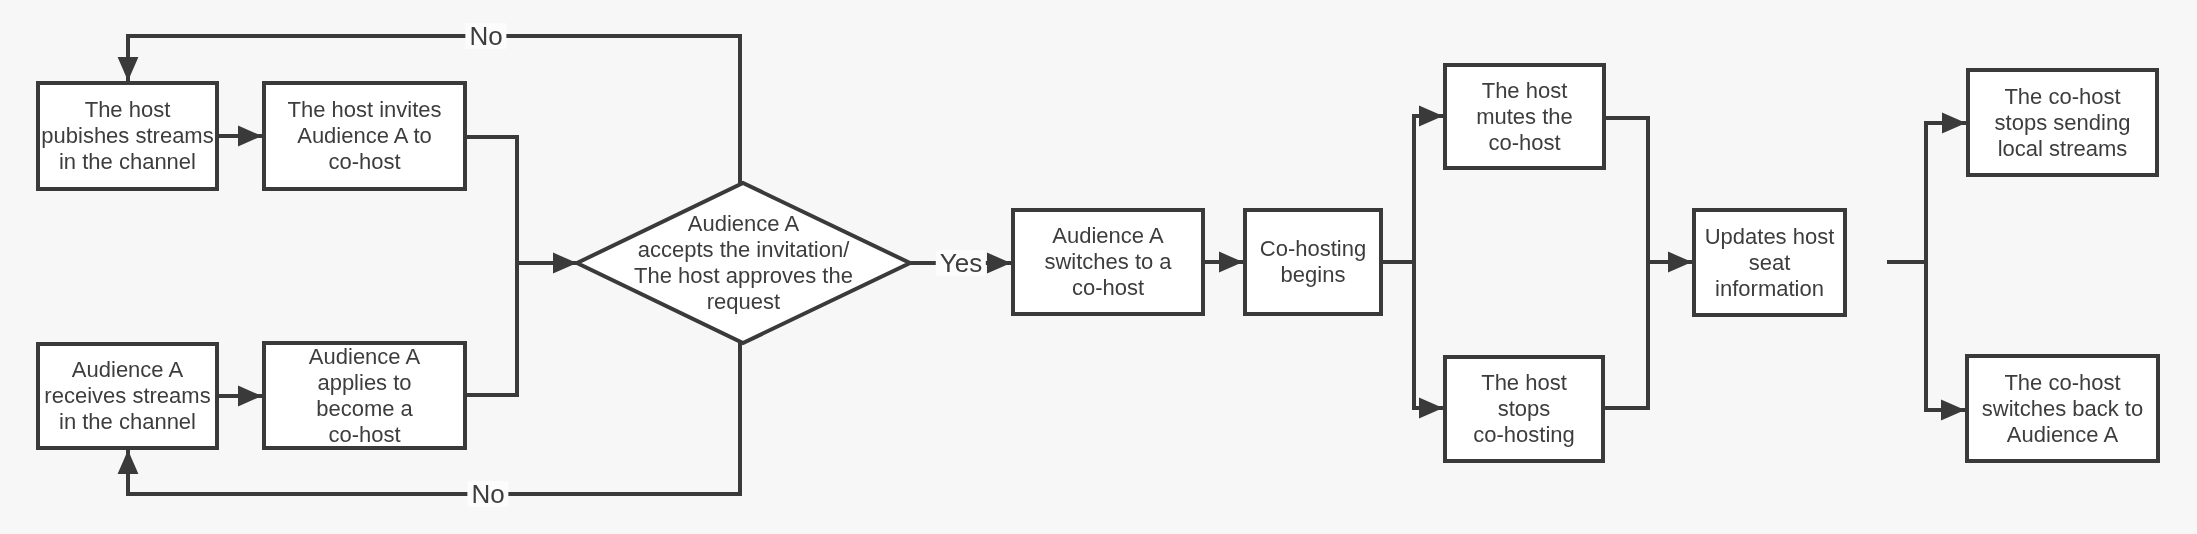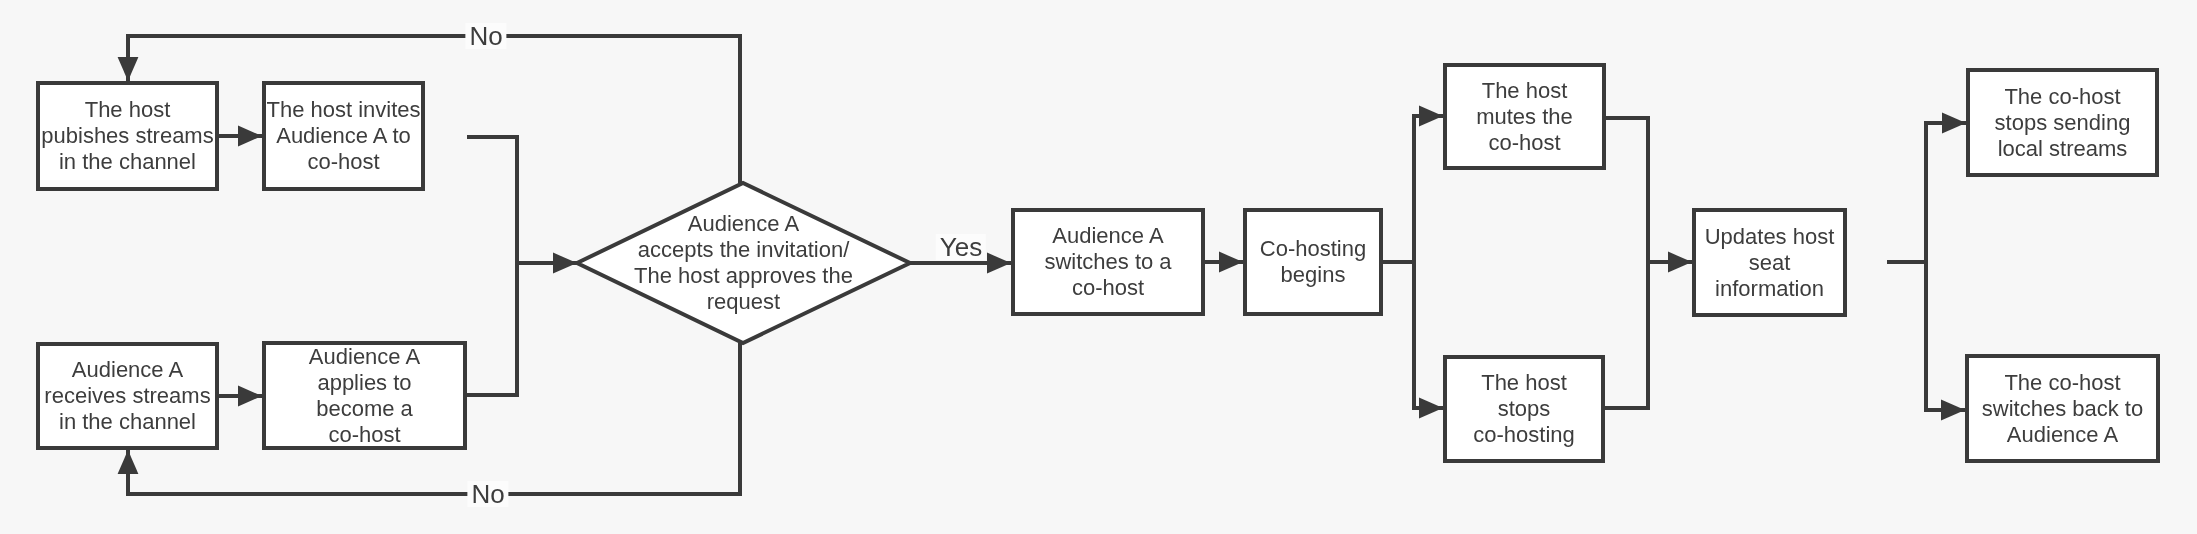--- a/index.html
+++ b/index.html
@@ -88,21 +88,21 @@
 
     <polygon class="diamond" points="577,263 743,183 910,263 743,343"></polygon>
   </svg>
 
   <div class="node" style="left:36px;top:81px;width:183px;height:110px">
     <span class="node-label">The host
 pubishes streams
 in the channel</span>
   </div>
 
-  <div class="node" style="left:262px;top:81px;width:163px;height:110px">
+  <div class="node" style="left:262px;top:81px;width:205px;height:110px">
     <span class="node-label">The host invites
 Audience A to
 co-host</span>
   </div>
 
   <div class="node" style="left:36px;top:342px;width:183px;height:108px">
     <span class="node-label">Audience A
 receives streams
 in the channel</span>
   </div>
@@ -156,15 +156,15 @@
   </div>
 
   <div class="node" style="left:1965px;top:354px;width:195px;height:109px">
     <span class="node-label">The co-host
 switches back to
 Audience A</span>
   </div>
 
   <span class="edge-label" style="left:486px;top:36px">No</span>
   <span class="edge-label" style="left:488px;top:494px">No</span>
-  <span class="edge-label" style="left:961px;top:247px">Yes</span>
+  <span class="edge-label" style="left:961px;top:263px">Yes</span>
 
 </div>
 
 </body></html>

